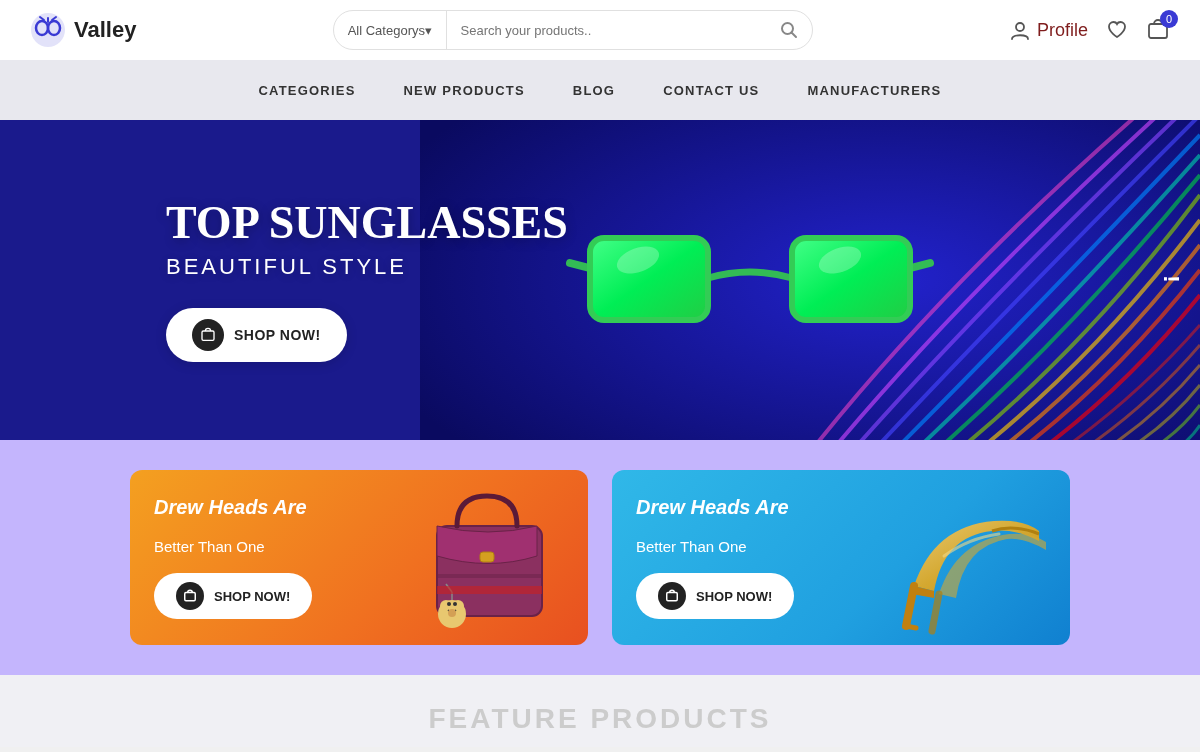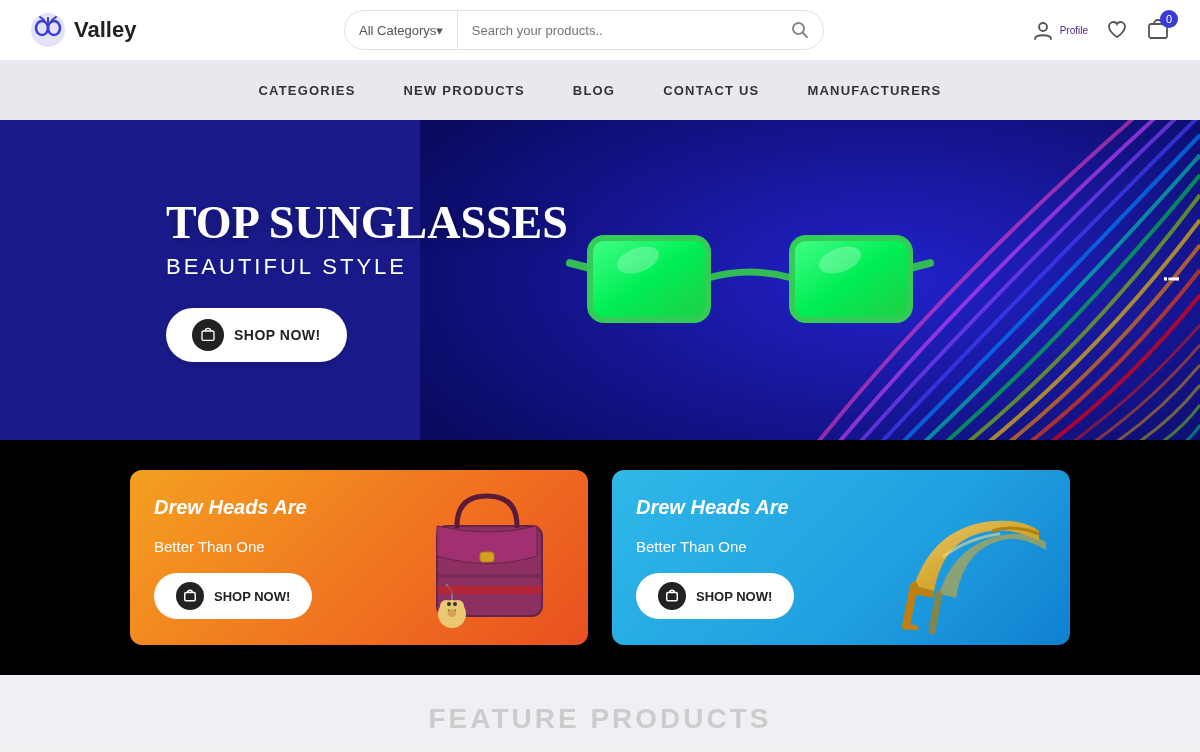--- a/index.html
+++ b/index.html
@@ -70,22 +70,22 @@
     .header-actions {
       display: flex;
       align-items: center;
       gap: 18px;
     }
     .header-action {
       display: flex;
       align-items: center;
       gap: 6px;
       cursor: pointer;
-      color: #4c1d95;
-      font-size: 10px;
+      color: #7f1d1d;
+      font-size: 18px;
       background: none;
       border: none;
     }
     .cart-badge {
       position: relative;
       display: flex;
       align-items: center;
     }
     .badge {
       background: #3a3ad4;
@@ -195,21 +195,21 @@
       z-index: 5;
       color: #fff;
       font-size: 22px;
       font-weight: 900;
       writing-mode: vertical-rl;
       letter-spacing: 2px;
     }
 
     
     .promo-section {
-      background: #000000;
+      background: #c4b5fd;
       display: flex;
       gap: 0;
       padding: 30px 130px;
       gap: 24px;
     }
     .promo-card {
       flex: 1;
       border-radius: 12px;
       overflow: hidden;
       height: 175px;

